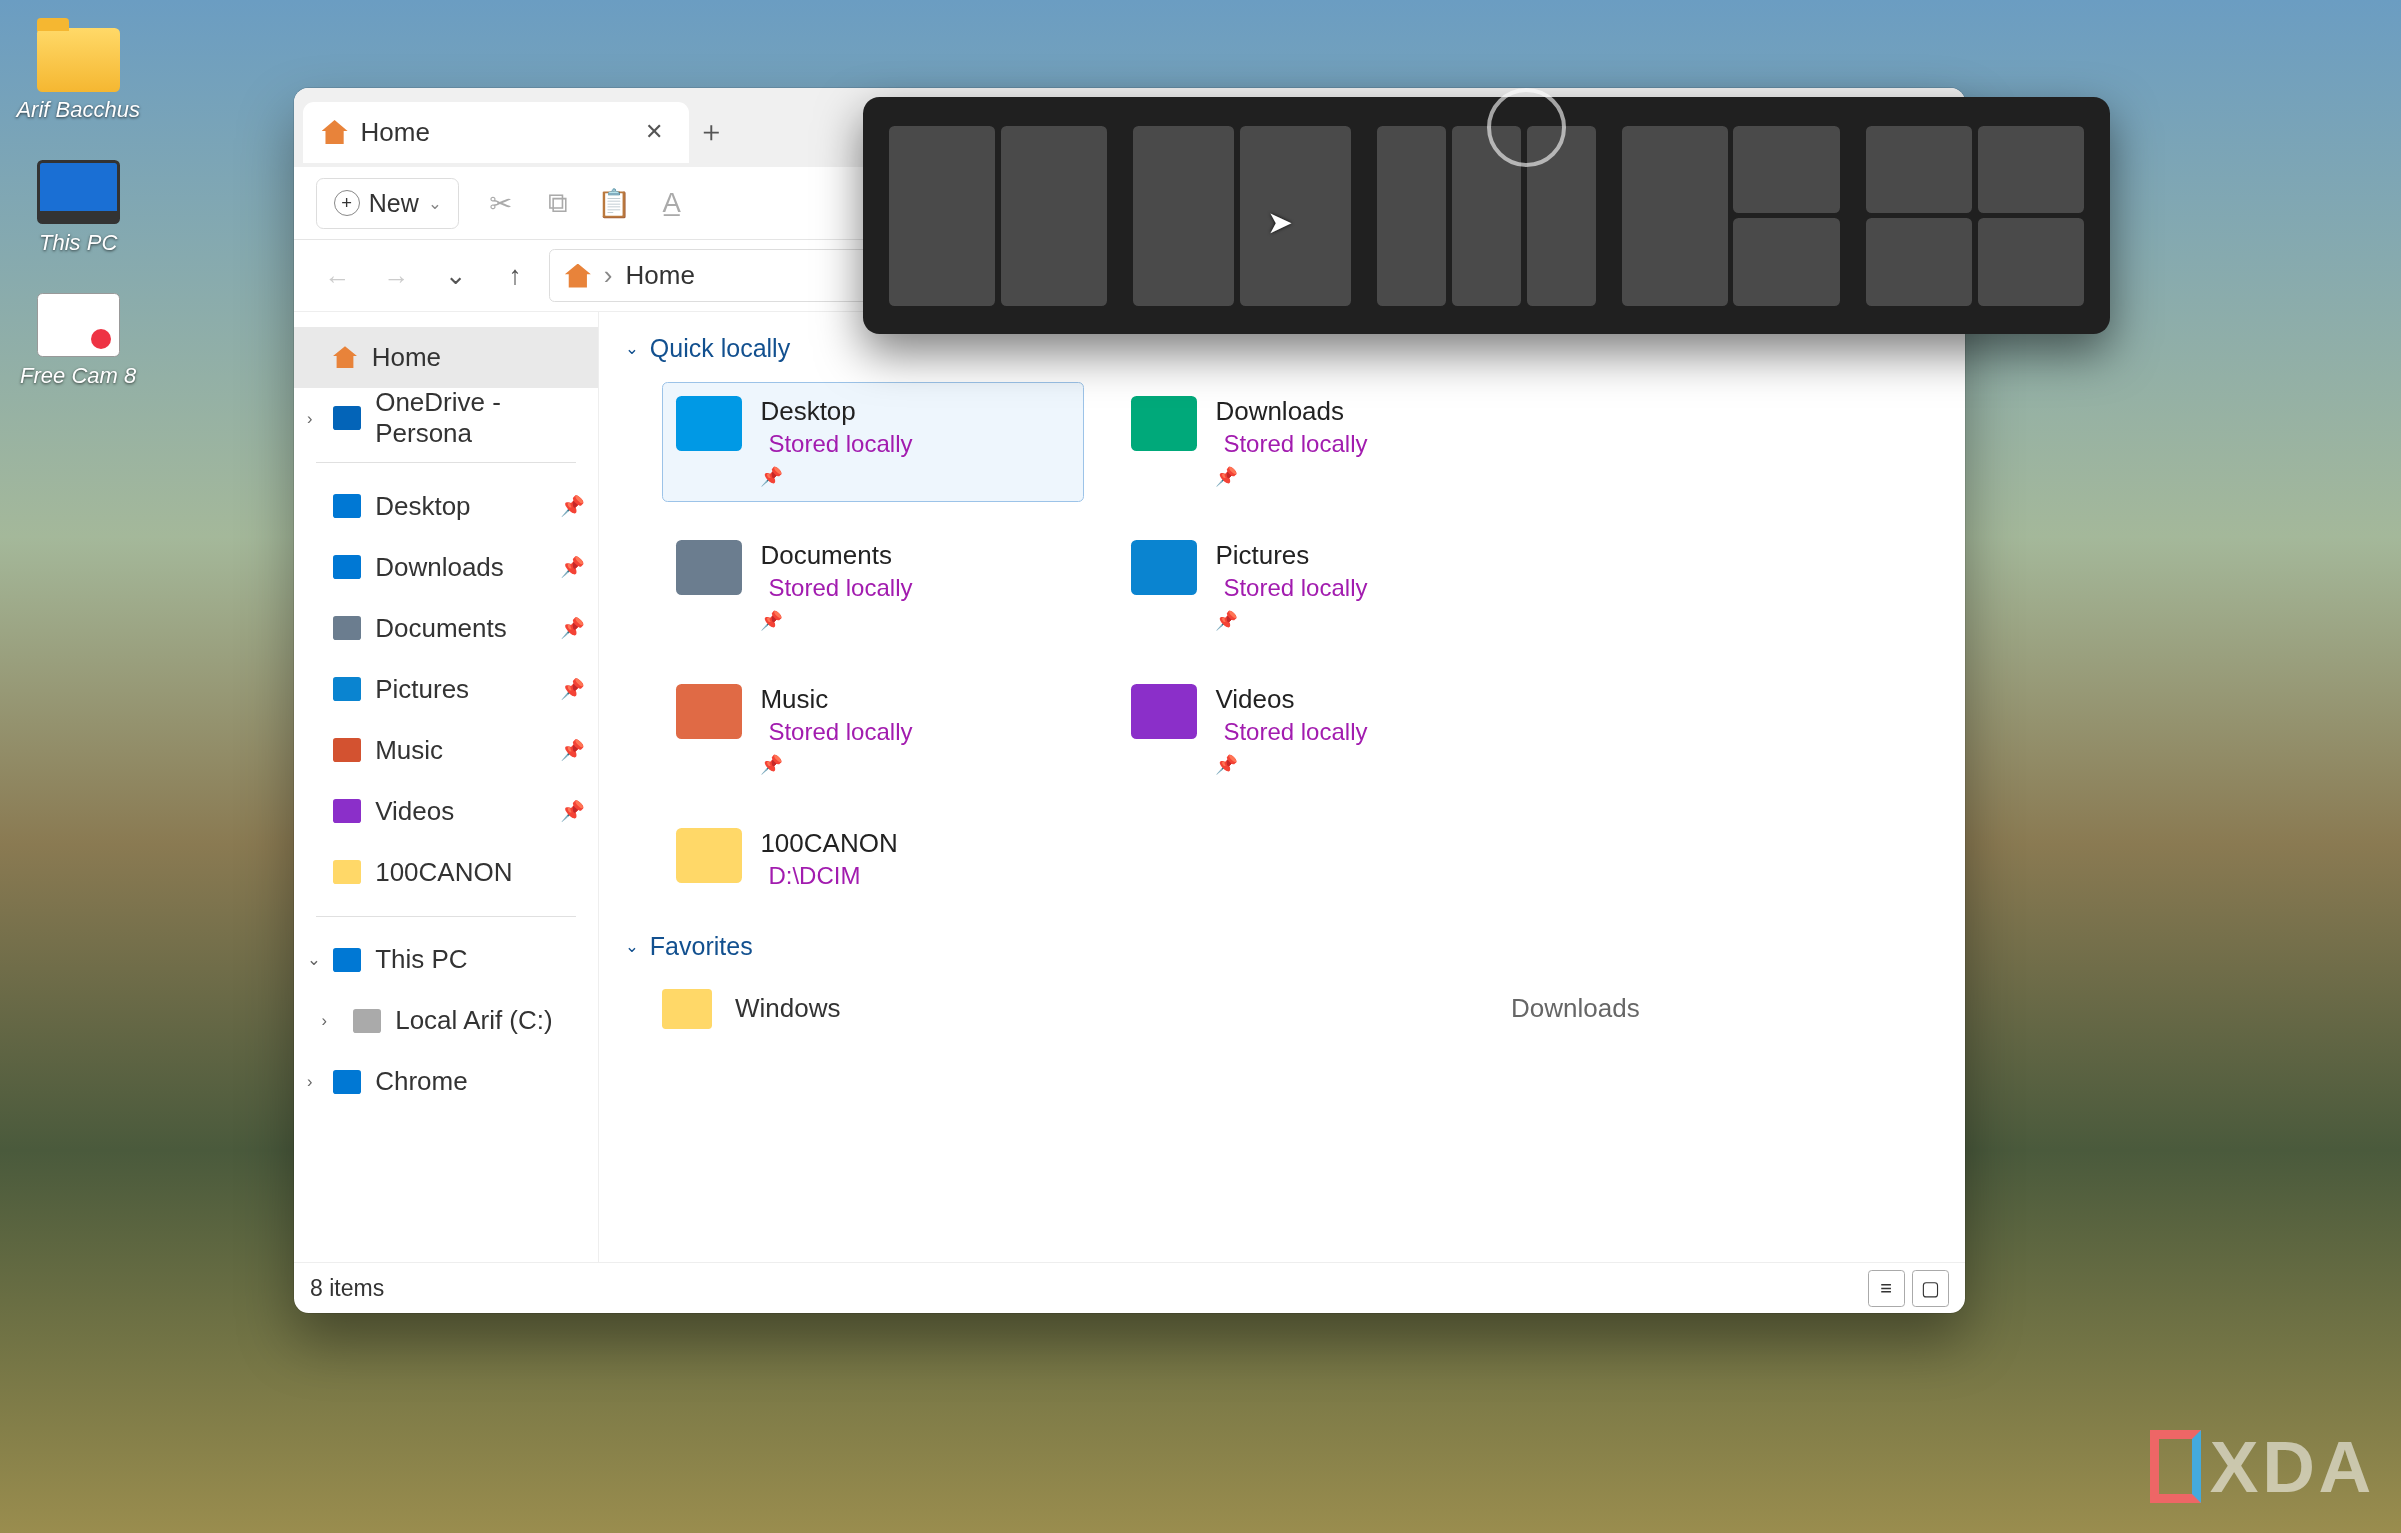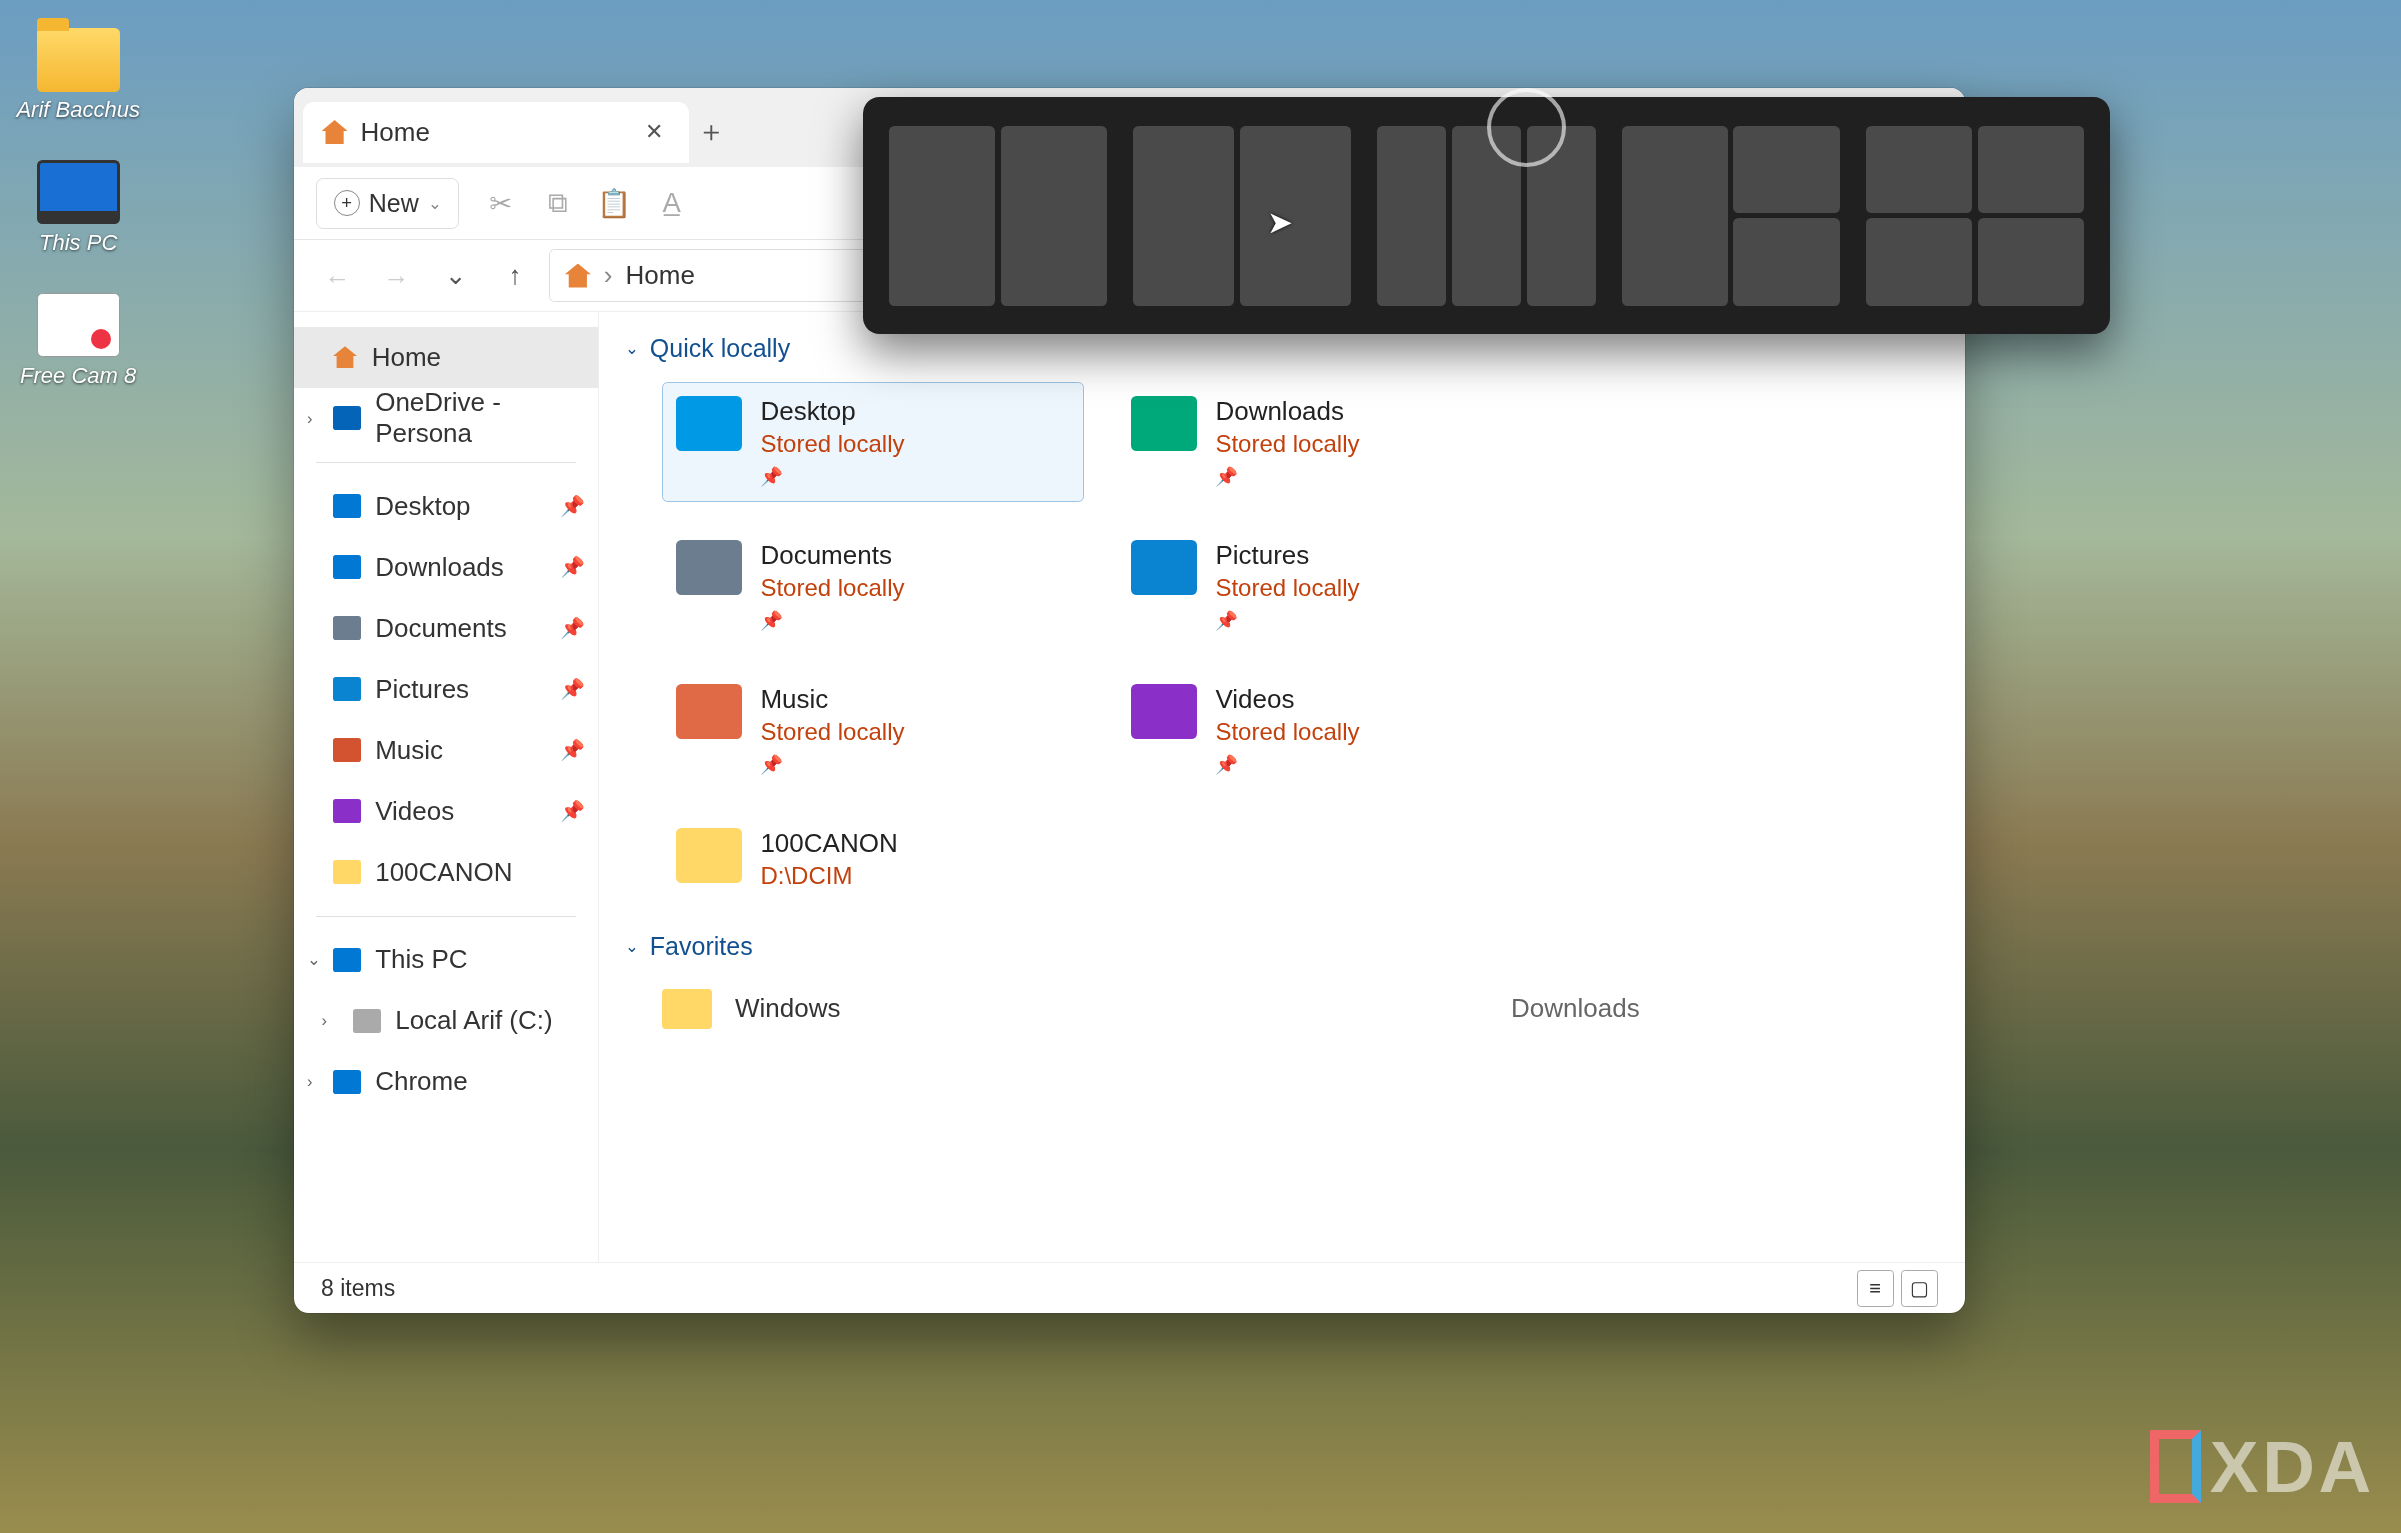--- a/index.html
+++ b/index.html
@@ -73,36 +73,36 @@
 
 .content { flex:1; padding: 9.2px 26px; overflow-y:auto; }
 .section-head { display:flex; align-items:center; gap:11px; font-size:25px; color:#12508f; padding:13px 0 18.4px; }
 .section-head .chev { font-size:16.5px; }
 .qa-grid { display:grid; grid-template-columns: repeat(2, 422px); gap: 24px 33px; margin-left:37px; margin-bottom:14.7px; }
 .qa-item { display:flex; gap:18.4px; padding:13px; border:1.8px solid transparent; border-radius:5.5px; }
 .qa-item.sel { border-color:#9cc3e8; background:#eef6fd; }
 .qa-big-ico { width:66px; height:55px; border-radius:5.5px; flex-shrink:0; display:flex; align-items:center; justify-content:center; font-size:29px; color:#fff; }
 .qa-text { display:flex; flex-direction:column; gap:3.7px; }
 .qa-name { font-size:26px; color:#222; }
-.qa-sub { font-size:24px; color:#c2410c; }
+.qa-sub { font-size:24px; color:#a21caf;margin-left:8px; }
 .qa-pin { font-size:18.4px; color:#888; margin-top:3.7px; }
 .big-desktop { background:#0099e5; }
 .big-downloads { background:#00a97a; }
 .big-documents { background:#6b7d8f; }
 .big-pictures { background:#0a84d0; }
 .big-music { background:#e06a45; }
 .big-videos { background:#8b2fc9; }
 .big-folder { background:#ffd868; }
 .fav-row { display:flex; align-items:center; gap:23px; margin-left:37px; padding:9.2px 0; }
 .fav-row .bigfolder { width:50px; height:40px; background:#ffd868; border-radius:3.7px; }
 .fav-name { font-size:26px; color:#333; width: 753px; }
 .fav-sub { font-size:26px; color:#666; }
 
 
-.statusbar { height:51px; border-top:0.9px solid #eee; display:flex; align-items:center; padding:0 27px; font-size:23px; color:#333; }
+.statusbar { height:51px; border-top:0.9px solid #eee; display:flex; align-items:center; padding:0 16px; font-size:23px; color:#333; }
 .statusbar .spacer { flex:1; }
 .view-btn { width:37px; height:37px; display:flex; align-items:center; justify-content:center; border:0.9px solid #aaa; border-radius:3.7px; margin-left:7.3px; font-size:20px; }
 
 
 .snap { position:absolute; top:97px; left:863px; width:1247px; height:237px; background:#202020; border-radius:16.5px; box-shadow:0 18.4px 46px rgba(0,0,0,.5); display:flex; align-items:center; gap:26px; padding:0 26px; }
 .layout { display:grid; gap:5.5px; height:180px; cursor:pointer; }
 .layout .cell { background:#4a4a4a; border-radius:5.5px; }
 .l1 { width:275px; grid-template-columns:1fr 1fr; }
 .l2 { width:275px; grid-template-columns:101px 1fr; }
 .l3 { width:275px; grid-template-columns:1fr 1fr 1fr; }

